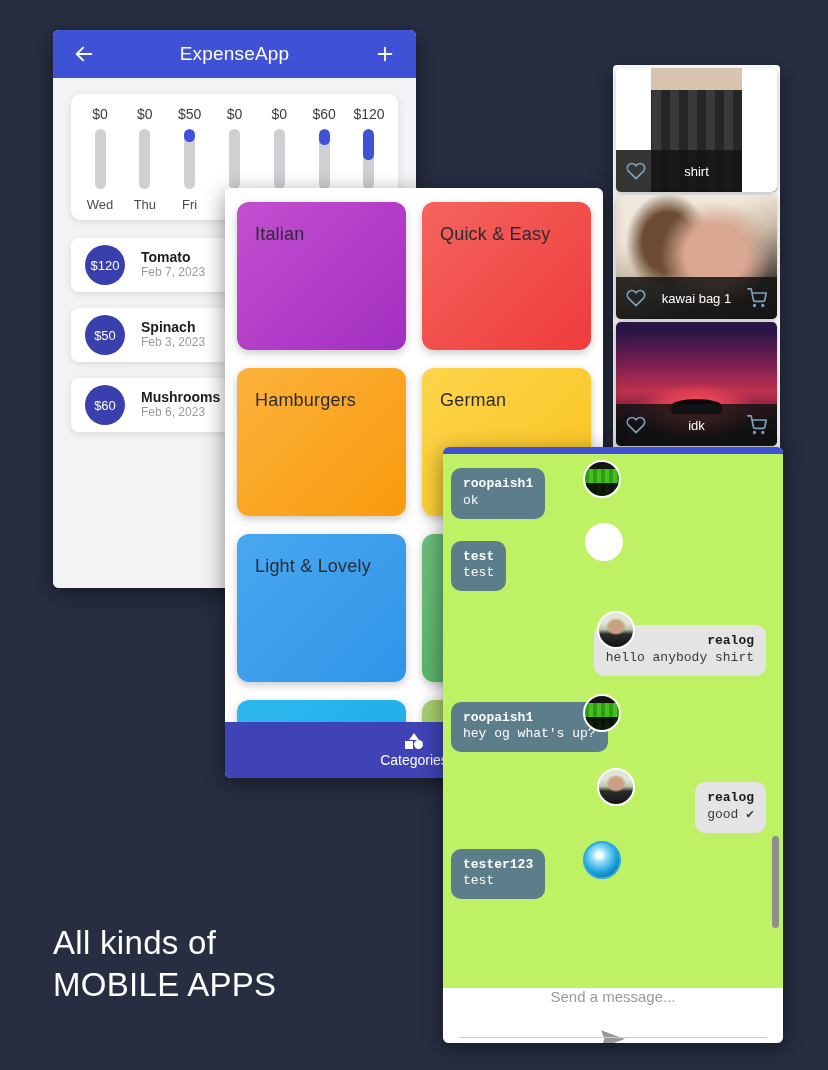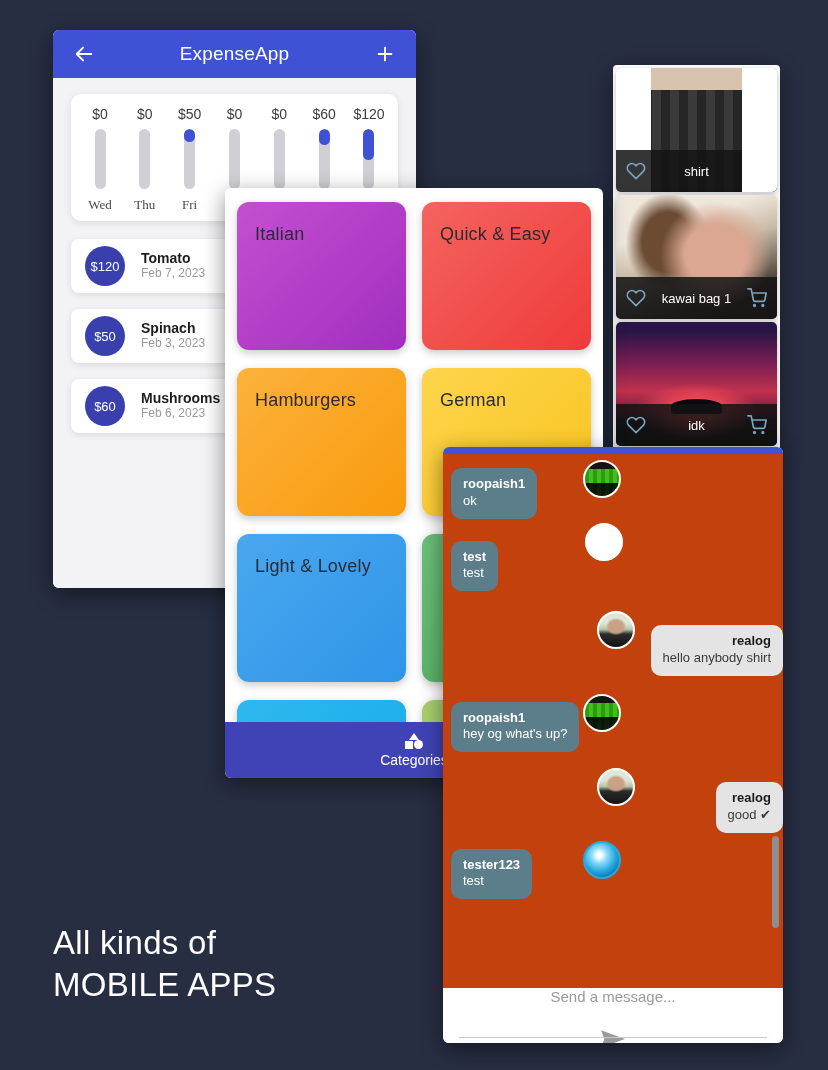--- a/index.html
+++ b/index.html
@@ -23,21 +23,21 @@
   .ico-btn{width:26px;height:26px;display:flex;align-items:center;justify-content:center;
            color:#fff;font-size:22px;line-height:1;}
   .exp-body{background:#f3f3f5;height:510px;padding:16px 18px 0;box-sizing:border-box;}
   .slider-card{background:#fff;border-radius:10px;box-shadow:0 2px 8px rgba(0,0,0,.10);
                padding:12px 10px 8px;display:flex;justify-content:space-between;}
   .slider-col{width:38px;display:flex;flex-direction:column;align-items:center;}
   .slider-col .amt{font-size:14px;color:#3c3c3c;margin-bottom:7px;white-space:nowrap;}
   .track{width:11px;height:60px;background:#cfcfd4;border-radius:6px;position:relative;
          overflow:hidden;}
   .track .fill{position:absolute;left:0;right:0;top:0;background:#3f51d5;border-radius:6px;}
-  .slider-col .day{font-size:13px;color:#4a4a4a;margin-top:8px;font-family:Liberation Serif, serif;}
+  .slider-col .day{font-size:13px;color:#4a4a4a;margin-top:8px;}
   .exp-list{margin-top:18px;}
   .exp-row{background:#fff;border-radius:8px;box-shadow:0 2px 7px rgba(0,0,0,.10);
            height:54px;display:flex;align-items:center;padding:0 14px;margin-bottom:16px;}
   .exp-badge{width:40px;height:40px;border-radius:50%;background:#3a3fae;color:#fff;
              display:flex;align-items:center;justify-content:center;font-size:13px;
              flex:0 0 auto;margin-right:16px;}
   .exp-meta .n{font-size:14px;font-weight:bold;color:#1d1d1d;line-height:1.15;}
   .exp-meta .d{font-size:12px;color:#9a9a9e;line-height:1.3;}
   .exp-fab{position:absolute;right:-14px;bottom:28px;width:56px;height:56px;border-radius:50%;
            background:#4b6374;box-shadow:0 4px 10px rgba(0,0,0,.3);}
@@ -88,26 +88,26 @@
   .cat-ico{width:24px;height:16px;position:relative;}
   .cat-ico i{position:absolute;background:#fff;display:block;}
   .cat-ico .tri{left:7px;top:0;width:0;height:0;background:none;
        border-left:5px solid transparent;border-right:5px solid transparent;border-bottom:7px solid #fff;}
   .cat-ico .sq{left:3px;bottom:0;width:8px;height:8px;}
   .cat-ico .ci{right:3px;bottom:0;width:9px;height:9px;border-radius:50%;}
 
   
   #chat-app{left:443px;top:447px;width:340px;height:596px;}
   .chat-top{height:7px;background:#3f51d5;}
-  .chat-scroll{position:relative;height:520px;background:#c2410c;overflow:hidden;}
+  .chat-scroll{position:relative;height:520px;background:#bef264;overflow:hidden;font-family:Liberation Mono, monospace;}
   .msg{position:relative;margin:0 0 16px;display:flex;}
   .msg .bubble{max-width:185px;border-radius:8px;padding:8px 12px 9px;box-sizing:border-box;}
   .msg.them{justify-content:flex-start;padding-left:8px;}
   .msg.them .bubble{background:#5c7d8a;color:#fff;border-radius:10px;}
-  .msg.me{justify-content:flex-end;padding-right:0;}
+  .msg.me{justify-content:flex-end;padding-right:17px;}
   .msg.me .bubble{background:#e4e4e4;color:#2a2a2a;text-align:right;border-radius:10px;}
   .msg .who{font-size:13px;font-weight:bold;line-height:1.3;}
   .msg .txt{font-size:13px;line-height:1.28;}
   .msg.me .who{color:#1c1c1c;}
   .msg.me .txt{color:#3a3a3a;}
   .av{width:38px;height:38px;border-radius:50%;position:absolute;top:-8px;overflow:hidden;
       border:2px solid #fff;box-sizing:border-box;}
   .av.left{left:140px;}
   .av.right{right:148px;top:-14px;}
   .av-room{background:

